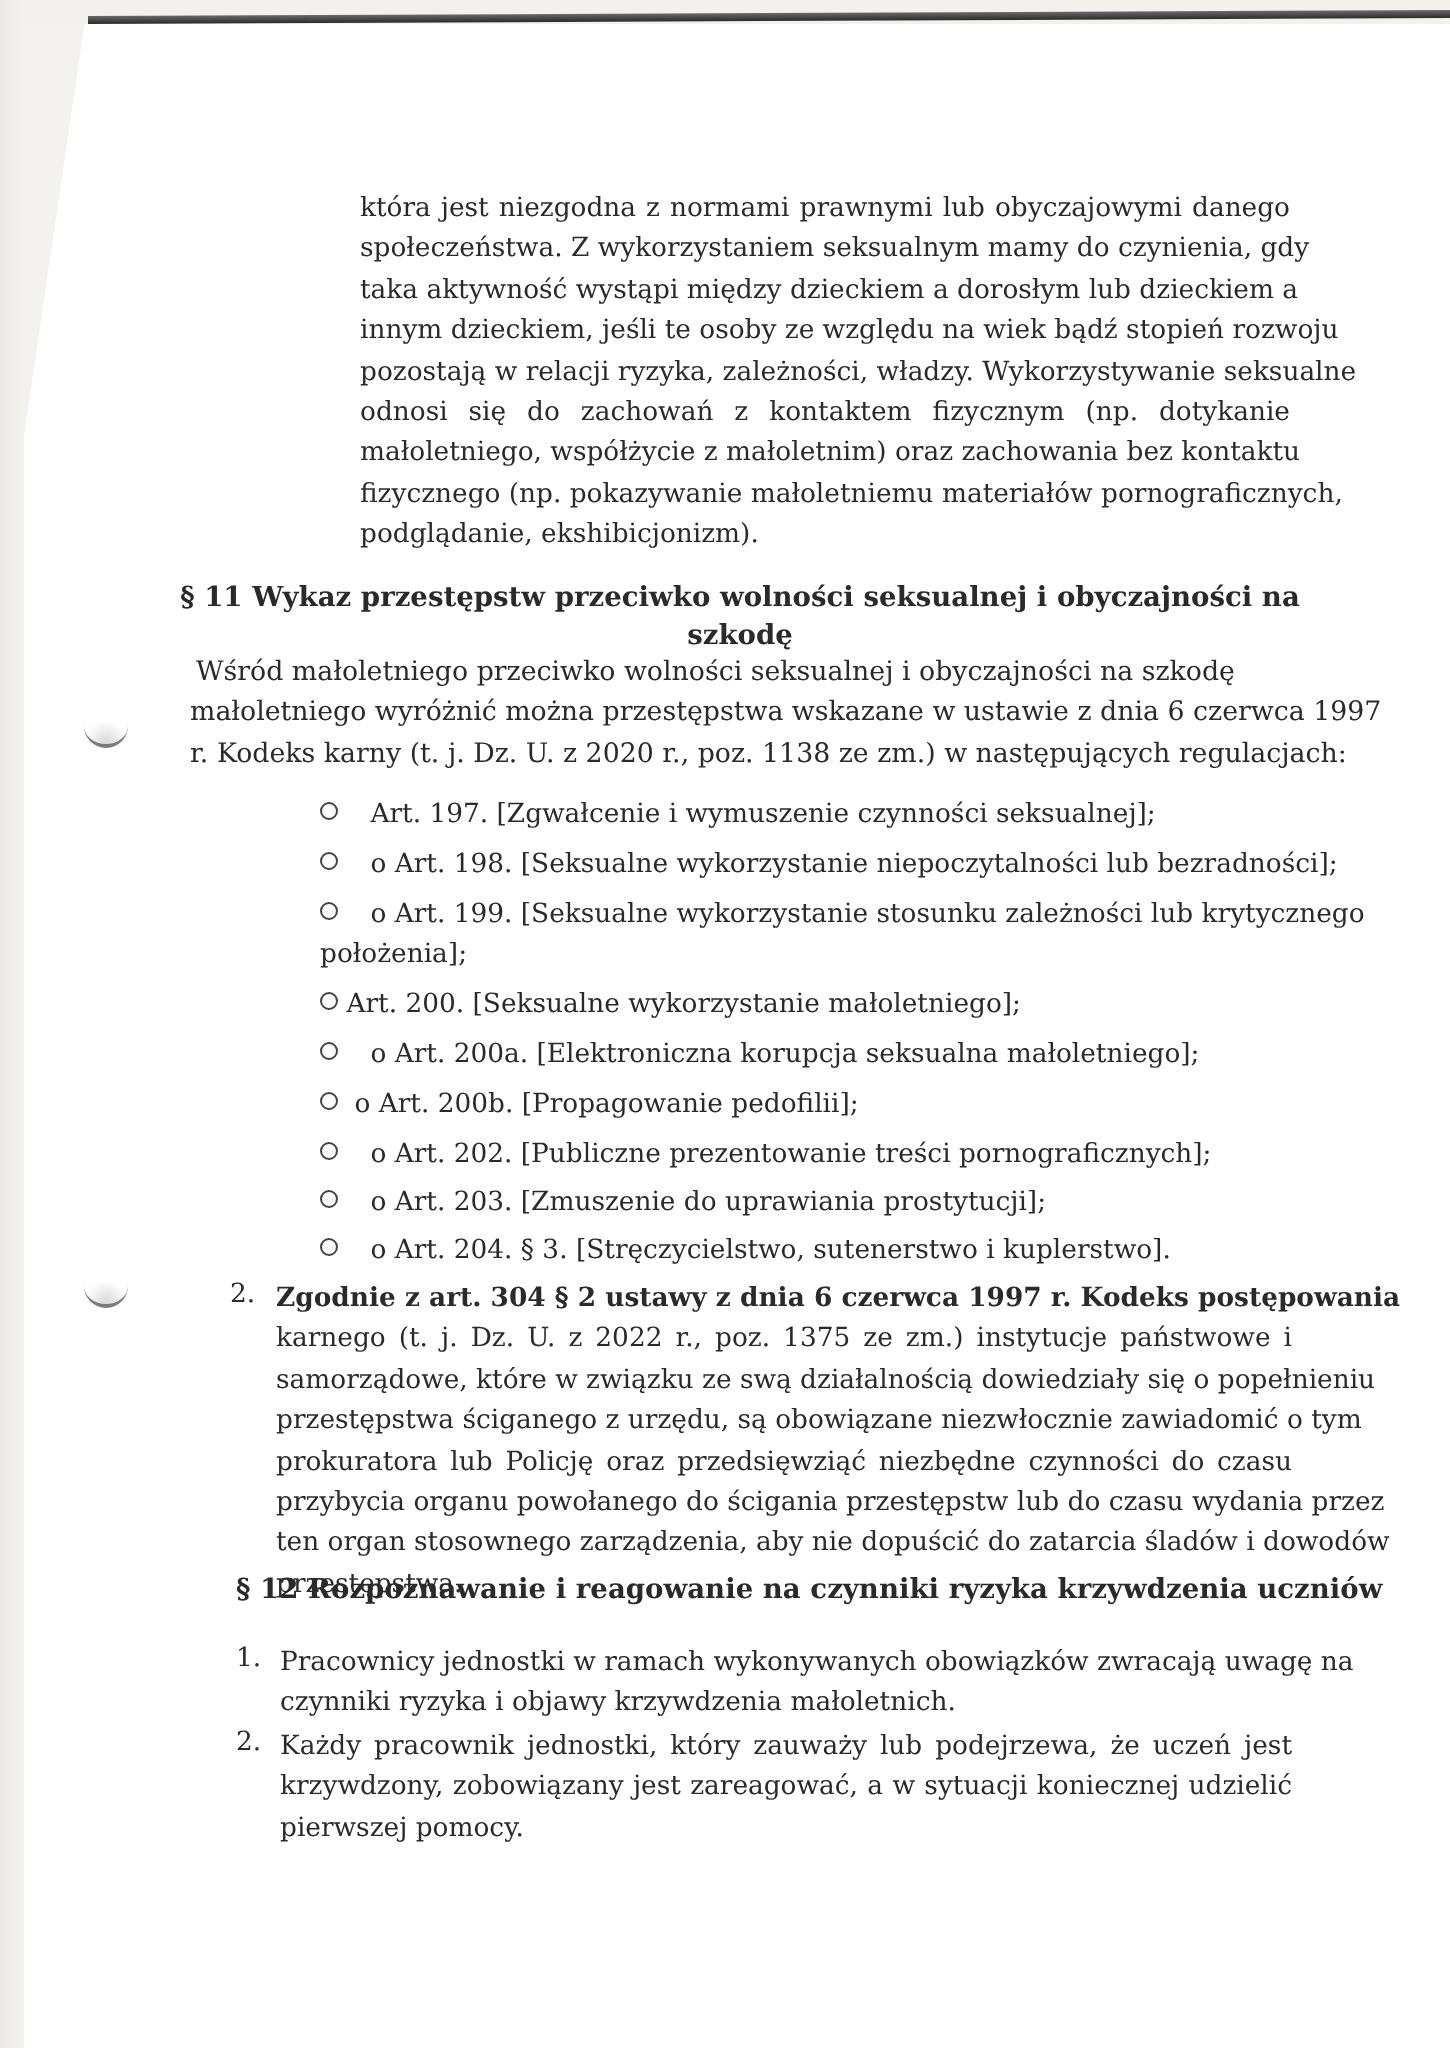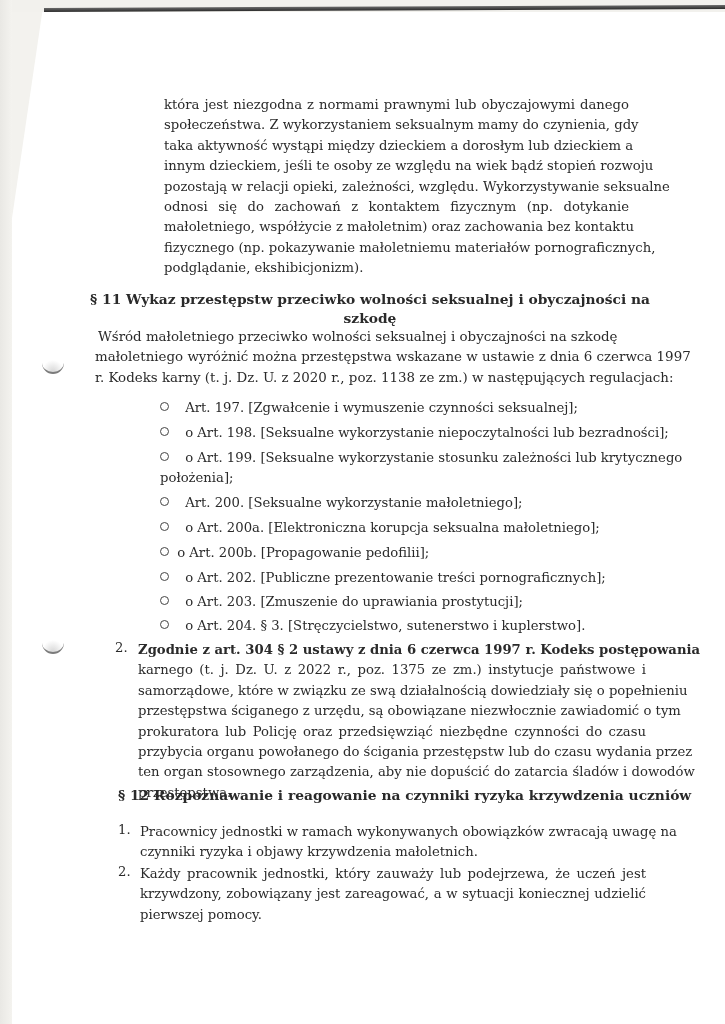--- a/index.html
+++ b/index.html
@@ -43,26 +43,26 @@
 
 <div class="corner-shadow"></div>
 <div class="top-area"></div>
 <div class="left-edge"></div>
 <div class="top-rule"></div>
 
 <div class="punch-hole" style="top:360px;"></div>
 <div class="punch-hole" style="top:640px;"></div>
 
 <div>
-  <div class="lines justify" style="left:164px; top:95px; width:465px;">
+  <div class="lines justify" style="left:180px; top:95px; width:465px;">
     <div style="text-align:justify;text-align-last:justify;">która jest niezgodna z normami prawnymi lub obyczajowymi danego</div>
     <div style="text-align:justify;text-align-last:justify;">społeczeństwa. Z wykorzystaniem seksualnym mamy do czynienia, gdy</div>
     <div style="text-align:justify;text-align-last:justify;">taka aktywność wystąpi między dzieckiem a dorosłym lub dzieckiem a</div>
     <div style="text-align:justify;text-align-last:justify;">innym dzieckiem, jeśli te osoby ze względu na wiek bądź stopień rozwoju</div>
-    <div style="text-align:justify;text-align-last:justify;">pozostają w relacji opieki, zależności, względu. Wykorzystywanie seksualne</div>
+    <div style="text-align:justify;text-align-last:justify;">pozostają w relacji ryzyka, zależności, władzy. Wykorzystywanie seksualne</div>
     <div style="text-align:justify;text-align-last:justify;">odnosi się do zachowań z kontaktem fizycznym (np. dotykanie</div>
     <div style="text-align:justify;text-align-last:justify;">małoletniego, współżycie z małoletnim) oraz zachowania bez kontaktu</div>
     <div style="text-align:justify;text-align-last:justify;">fizycznego (np. pokazywanie małoletniemu materiałów pornograficznych,</div>
     <div>podglądanie, ekshibicjonizm).</div>
   </div>
 </div>
 
 <div class="heading" style="left:90px; top:290px; width:560px;">
   <div>§ 11 Wykaz przestępstw przeciwko wolności seksualnej i obyczajności na szkodę</div>
 </div>
@@ -84,21 +84,21 @@
   </div>
   <div class="bullet" style="left:160px; top:450px;">
     <span class="ring"></span>
     <span style="margin-left:12px;">o Art. 199. [Seksualne wykorzystanie stosunku zależności lub krytycznego</span>
   </div>
   <div class="bullet" style="left:160px; top:470px;">
     <span>położenia];</span>
   </div>
   <div class="bullet" style="left:160px; top:495px;">
     <span class="ring"></span>
-    <span style="margin-left:12px;">Art. 200. [Seksualne wykorzystanie małoletniego];</span>
+    <span style="">Art. 200. [Seksualne wykorzystanie małoletniego];</span>
   </div>
   <div class="bullet" style="left:160px; top:520px;">
     <span class="ring"></span>
     <span style="margin-left:12px;">o Art. 200a. [Elektroniczna korupcja seksualna małoletniego];</span>
   </div>
   <div class="bullet" style="left:160px; top:545px;">
     <span class="ring"></span>
     <span style="margin-left:4px;">o Art. 200b. [Propagowanie pedofilii];</span>
   </div>
   <div class="bullet" style="left:160px; top:570px;">

